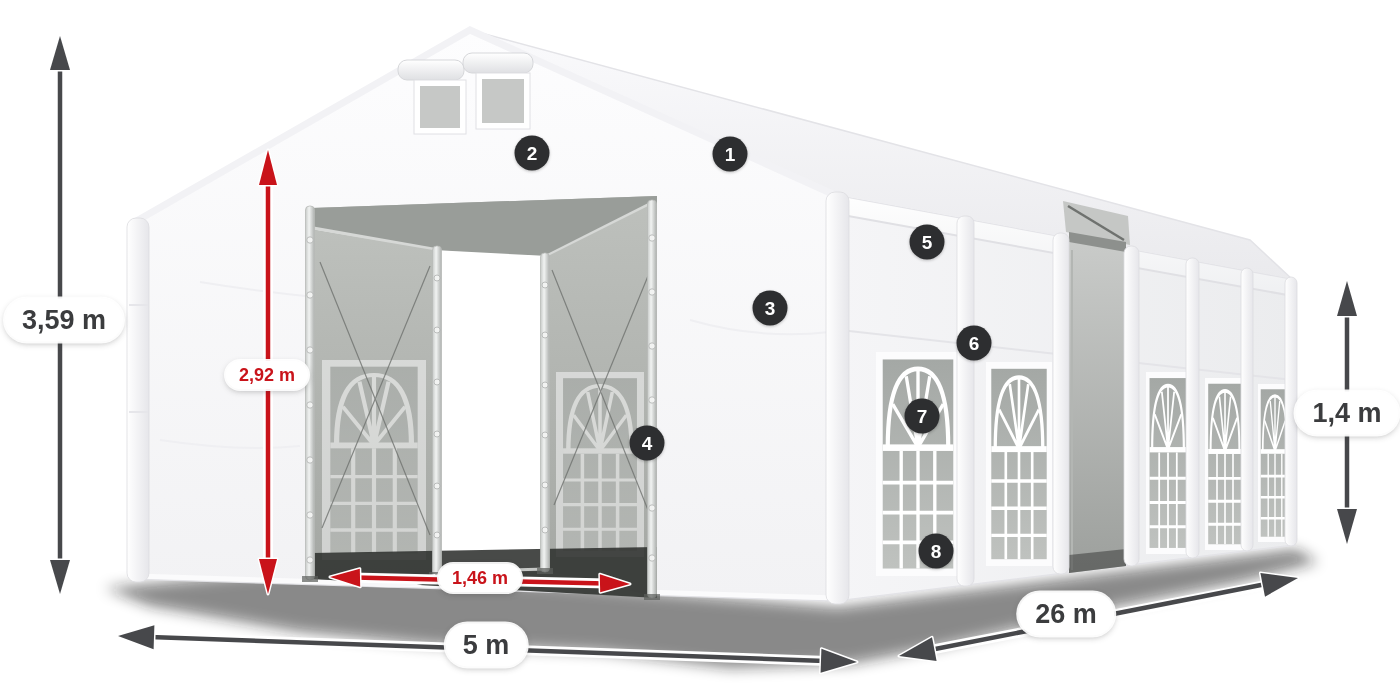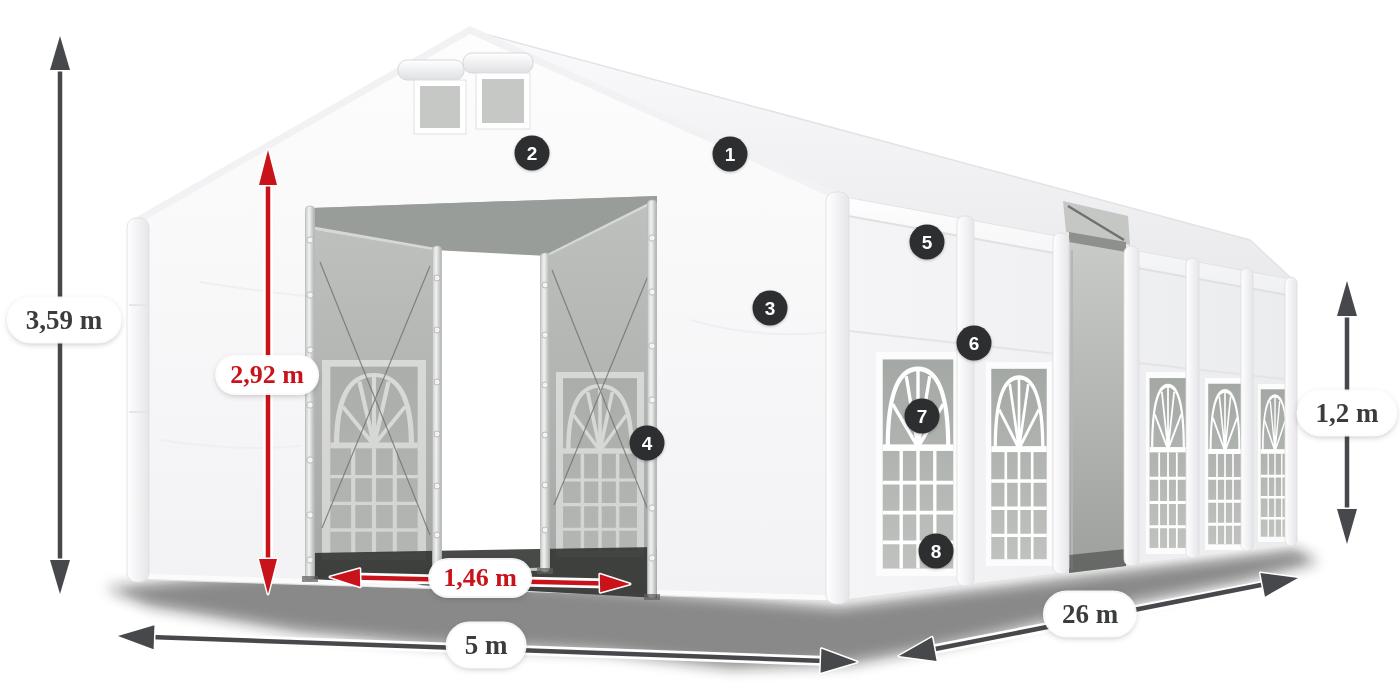--- a/index.html
+++ b/index.html
@@ -9,24 +9,23 @@
     font-family:"Liberation Sans",sans-serif;
   }
   svg.scene{position:absolute;left:0;top:0;}
   .pill{
     position:absolute;transform:translate(-50%,-50%);
     background:var(--pill-bg,#ffffff);
     border-radius:999px;display:flex;align-items:center;justify-content:center;
     font-weight:700;white-space:nowrap;line-height:1;
     box-shadow:0 0 0 2px rgba(255,255,255,.92),0 2px 6px rgba(50,50,50,.35);
     z-index:5;
-    font-family:Liberation Serif, serif;
   }
   .pill.dark{color:var(--pill-text-dark,#3b3c3e);font-size:27px;padding:8px 17px;}
-  .pill.red{color:var(--pill-text-red,#c9131a);font-size:26px;padding:5px 13px;}
+  .pill.red{color:var(--pill-text-red,#c9131a);font-size:18px;padding:5px 13px;}
   .badge{
     position:absolute;transform:translate(-50%,-50%);
     width:35px;height:35px;border-radius:50%;
     background:var(--badge-bg,#2d2e30);color:var(--badge-text,#ffffff);
     font-weight:700;font-size:19px;display:flex;align-items:center;justify-content:center;
     z-index:6;box-shadow:0 1px 3px rgba(0,0,0,.25);
   }
   .arrow-dark-line{stroke:var(--arrow-dark,#47484b);}
   .arrow-red-line{stroke:var(--arrow-red,#c9131a);}
   .arrow-dark-head{fill:var(--arrow-dark,#47484b);stroke:#ffffff;stroke-width:3;stroke-linejoin:round;paint-order:stroke;}
@@ -262,22 +261,22 @@
       <line class="arrow-dark-line" x1="1347" y1="312" x2="1347" y2="515" stroke-width="4.5"></line>
       <polygon class="arrow-dark-head" points="1347,281 1337,316 1357,316"></polygon>
       <polygon class="arrow-dark-head" points="1347,544 1337,509 1357,509"></polygon>
     </g>
   </svg>
 
   <div class="pill dark" style="left:64px;top:320px">3,59 m</div>
   <div class="pill red" style="left:267px;top:375px">2,92 m</div>
   <div class="pill red" style="left:480px;top:578px">1,46 m</div>
   <div class="pill dark" style="left:486px;top:645px">5 m</div>
-  <div class="pill dark" style="left:1090px;top:614px">26 m</div>
-  <div class="pill dark" style="left:1347px;top:413px">1,2 m</div>
+  <div class="pill dark" style="left:1066px;top:614px">26 m</div>
+  <div class="pill dark" style="left:1347px;top:413px">1,4 m</div>
 
   <div class="badge" style="left:730px;top:154px">1</div>
   <div class="badge" style="left:532px;top:153px">2</div>
   <div class="badge" style="left:770px;top:308px">3</div>
   <div class="badge" style="left:647px;top:443px">4</div>
   <div class="badge" style="left:927px;top:242px">5</div>
   <div class="badge" style="left:974px;top:343px">6</div>
   <div class="badge" style="left:922px;top:416px">7</div>
   <div class="badge" style="left:936px;top:551px">8</div>
 

